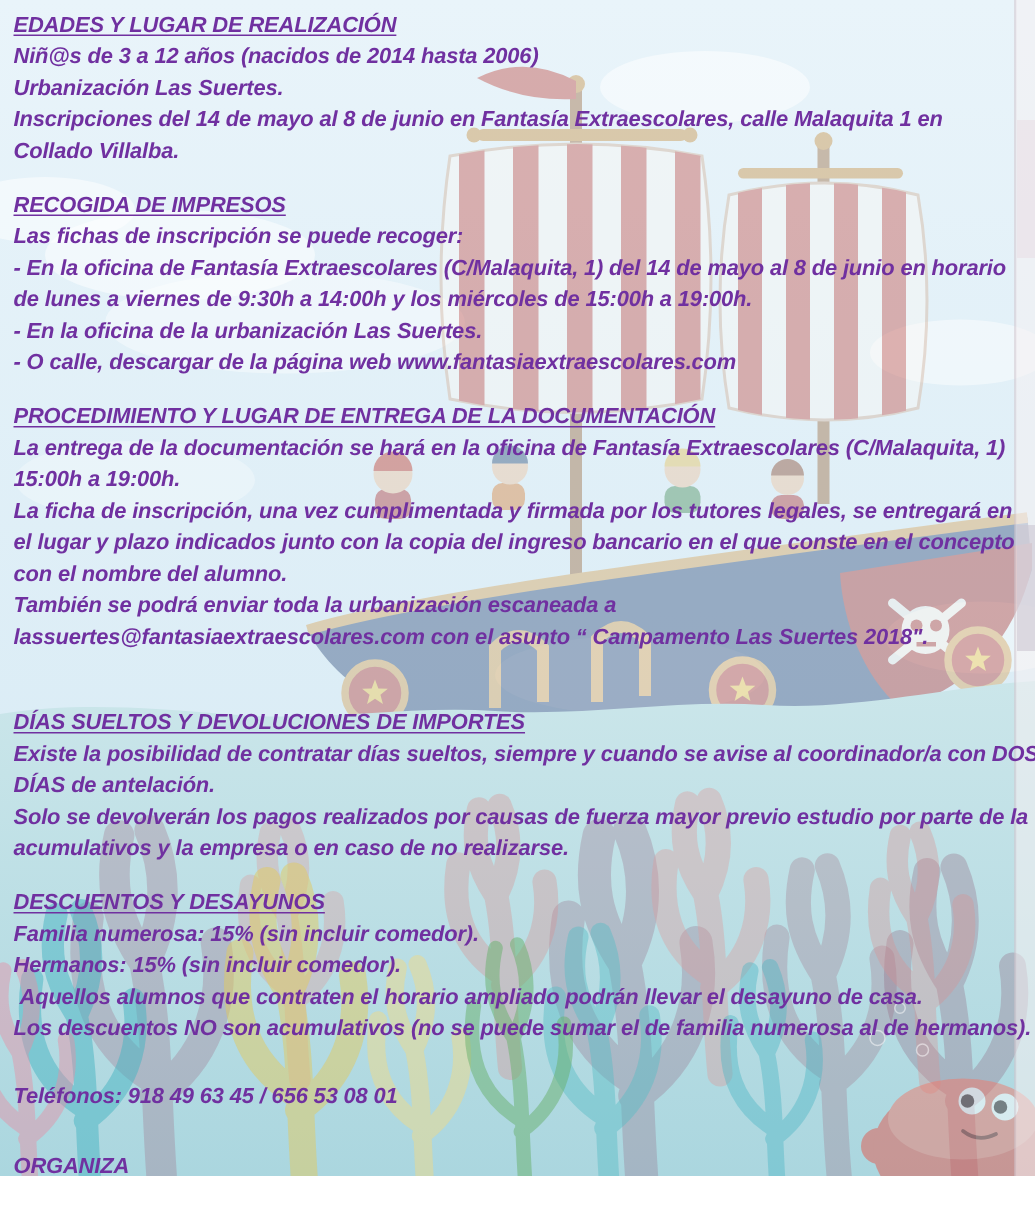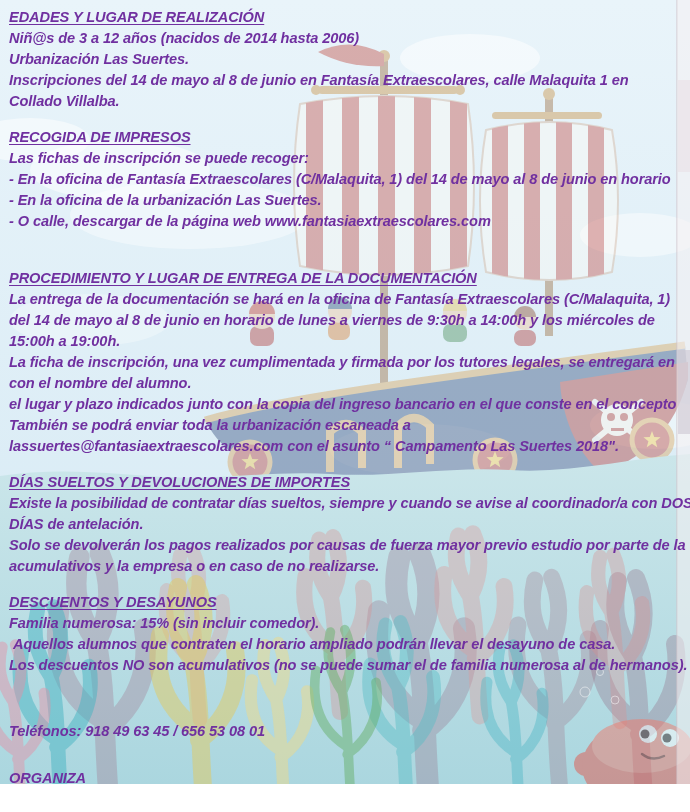--- a/index.html
+++ b/index.html
@@ -206,47 +206,48 @@
       <p class="ln">Niñ@s de 3 a 12 años (nacidos de 2014 hasta 2006)</p>
       <p class="ln">Urbanización Las Suertes.</p>
       <p class="ln">Inscripciones del 14 de mayo al 8 de junio en Fantasía Extraescolares, calle Malaquita 1 en</p>
       <p class="ln">Collado Villalba.</p>
     </div>
 
     <div class="section" style="top:127px">
       <p class="h">RECOGIDA DE IMPRESOS</p>
       <p class="ln">Las fichas de inscripción se puede recoger:</p>
       <p class="ln">- En la oficina de Fantasía Extraescolares (C/Malaquita, 1) del 14 de mayo al 8 de junio en horario</p>
+      <p class="ln">de lunes a viernes de 9:30h a 14:00h y los miércoles de 15:00h a 19:00h.</p>
       <p class="ln">- En la oficina de la urbanización Las Suertes.</p>
       <p class="ln">- O calle, descargar de la página web www.fantasiaextraescolares.com</p>
     </div>
 
     <div class="section" style="top:268px">
       <p class="h">PROCEDIMIENTO Y LUGAR DE ENTREGA DE LA DOCUMENTACIÓN</p>
       <p class="ln">La entrega de la documentación se hará en la oficina de Fantasía Extraescolares (C/Malaquita, 1)</p>
-      <p class="ln">del 14 de mayo al 8 de junio en horario de lunes a viernes de 9:30h a 14:00h y los miércoles de</p>
       <p class="ln">15:00h a 19:00h.</p>
       <p class="ln">La ficha de inscripción, una vez cumplimentada y firmada por los tutores legales, se entregará en</p>
+      <p class="ln">el lugar y plazo indicados junto con la copia del ingreso bancario en el que conste en el concepto</p>
       <p class="ln">con el nombre del alumno.</p>
-      <p class="ln">el lugar y plazo indicados junto con la copia del ingreso bancario en el que conste en el concepto</p>
       <p class="ln">También se podrá enviar toda la urbanización escaneada a</p>
       <p class="ln">lassuertes@fantasiaextraescolares.com con el asunto “ Campamento Las Suertes 2018".</p>
     </div>
 
     <div class="section" style="top:472px">
       <p class="h">DÍAS SUELTOS Y DEVOLUCIONES DE IMPORTES</p>
       <p class="ln">Existe la posibilidad de contratar días sueltos, siempre y cuando se avise al coordinador/a con DOS</p>
       <p class="ln">DÍAS de antelación.</p>
       <p class="ln">Solo se devolverán los pagos realizados por causas de fuerza mayor previo estudio por parte de la</p>
       <p class="ln">acumulativos y la empresa o en caso de no realizarse.</p>
     </div>
 
     <div class="section" style="top:592px">
       <p class="h">DESCUENTOS Y DESAYUNOS</p>
       <p class="ln">Familia numerosa: 15% (sin incluir comedor).</p>
+      <p class="ln">Hermanos: 15% (sin incluir comedor).</p>
       <p class="ln ind">Aquellos alumnos que contraten el horario ampliado podrán llevar el desayuno de casa.</p>
       <p class="ln">Los descuentos NO son acumulativos (no se puede sumar el de familia numerosa al de hermanos).</p>
     </div>
 
     <div class="section" style="top:721px">
       <p class="ln">Teléfonos: 918 49 63 45 / 656 53 08 01</p>
     </div>
 
     <div class="section" style="top:768px">
       <p class="h">ORGANIZA</p>

